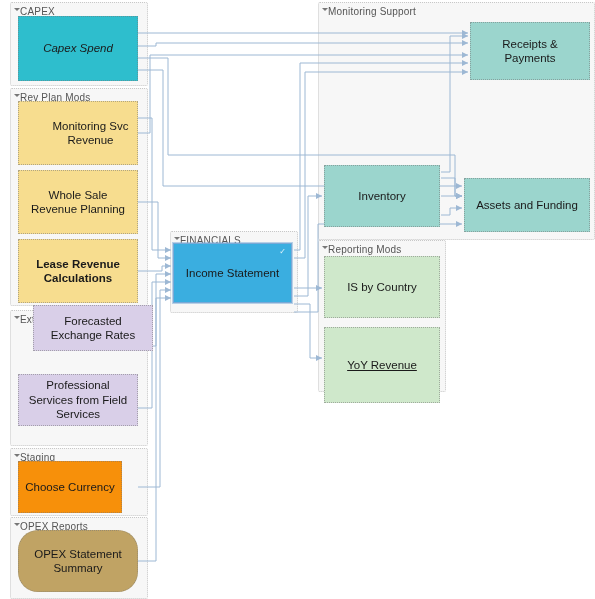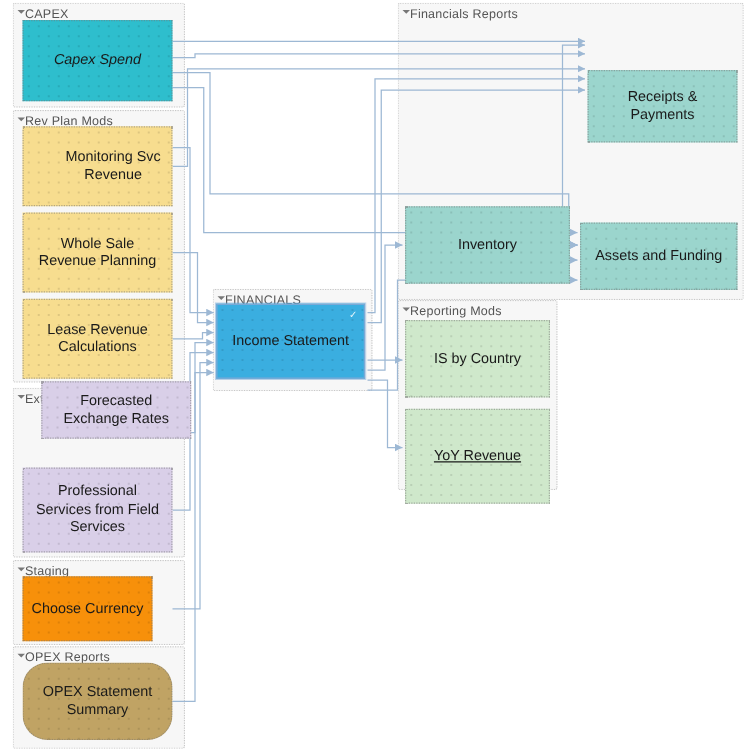--- a/index.html
+++ b/index.html
@@ -108,21 +108,21 @@
       <div class="group" style="left: 10px; top: 517px; width: 138px; height: 82px;">
         <span class="caret"></span>
         <span class="group-label">OPEX Reports</span>
       </div>
       <div class="group" style="left: 170px; top: 231px; width: 128px; height: 82px;">
         <span class="caret"></span>
         <span class="group-label">FINANCIALS</span>
       </div>
       <div class="group" style="left: 318px; top: 2px; width: 277px; height: 238px;">
         <span class="caret"></span>
-        <span class="group-label">Financials Reports</span>
+        <span class="group-label">Monitoring Support</span>
       </div>
       <div class="group" style="left: 318px; top: 240px; width: 128px; height: 152px;">
         <span class="caret"></span>
         <span class="group-label">Reporting Mods</span>
       </div>
     </div>
 
   <svg class="edges" viewBox="0 0 595 599">
     <defs>
       <marker id="ah" markerWidth="7" markerHeight="7" refX="6" refY="3" orient="auto">
@@ -154,32 +154,32 @@
         <path class="edge" d="M138,58 L168,58 L168,155 L455,155 L455,196 L462,196" marker-end="url(#ah)"></path>
       </g>
   </svg>
 
   <div id="nodes-layer">
       <div class="node" style="left: 18px; top: 16px; width: 120px; height: 65px; background-color: rgb(46, 190, 205); font-style: italic;"><span>Capex Spend</span></div>
       <div class="node" style="left: 18px; top: 101px; width: 120px; height: 64px; background-color: rgb(247, 221, 143); padding-left: 31px;"><span>Monitoring Svc
 Revenue</span></div>
       <div class="node" style="left: 18px; top: 170px; width: 120px; height: 64px; background-color: rgb(247, 221, 143);"><span>Whole Sale
 Revenue Planning</span></div>
-      <div class="node" style="left: 18px; top: 239px; width: 120px; height: 64px; background-color: rgb(247, 221, 143);"><span>Lease Revenue
+      <div class="node" style="left: 18px; top: 239px; width: 120px; height: 64px; background-color: rgb(247, 221, 143); font-weight: bold;"><span>Lease Revenue
 Calculations</span></div>
       <div class="node" style="left: 18px; top: 305px; width: 120px; height: 46px; background-color: rgb(217, 207, 232); margin-left: 15px;"><span>Forecasted
 Exchange Rates</span></div>
-      <div class="node" style="left: 18px; top: 374px; width: 120px; height: 68px; background-color: rgb(217, 207, 232);"><span>Professional
+      <div class="node" style="left: 18px; top: 374px; width: 120px; height: 52px; background-color: rgb(217, 207, 232);"><span>Professional
 Services from Field
 Services</span></div>
       <div class="node" style="left: 18px; top: 461px; width: 104px; height: 52px; background-color: rgb(247, 144, 10);"><span>Choose Currency</span></div>
       <div class="node" style="left: 18px; top: 530px; width: 120px; height: 62px; background-color: rgb(192, 163, 100); border-radius: 20px;"><span>OPEX Statement
 Summary</span></div>
       <div class="node selected" style="left: 173px; top: 243px; width: 119px; height: 60px; background-color: rgb(58, 174, 224);"><span>Income Statement</span><span class="check-badge">✓</span></div>
-      <div class="node" style="left: 324px; top: 165px; width: 132px; height: 62px; background-color: rgb(155, 213, 205);"><span>Inventory</span></div>
-      <div class="node" style="left: 470px; top: 22px; width: 120px; height: 58px; background-color: rgb(155, 213, 205); margin-top: 34px;"><span>Receipts &amp;
+      <div class="node" style="left: 324px; top: 165px; width: 116px; height: 62px; background-color: rgb(155, 213, 205);"><span>Inventory</span></div>
+      <div class="node" style="left: 470px; top: 22px; width: 120px; height: 58px; background-color: rgb(155, 213, 205);"><span>Receipts &amp;
 Payments</span></div>
       <div class="node" style="left: 464px; top: 178px; width: 126px; height: 54px; background-color: rgb(155, 213, 205);"><span>Assets and Funding</span></div>
       <div class="node" style="left: 324px; top: 256px; width: 116px; height: 62px; background-color: rgb(207, 232, 203);"><span>IS by Country</span></div>
       <div class="node" style="left: 324px; top: 327px; width: 116px; height: 76px; background-color: rgb(207, 232, 203); text-decoration: underline;"><span>YoY Revenue</span></div>
     </div>
 
 </div>
 
 </body></html>

